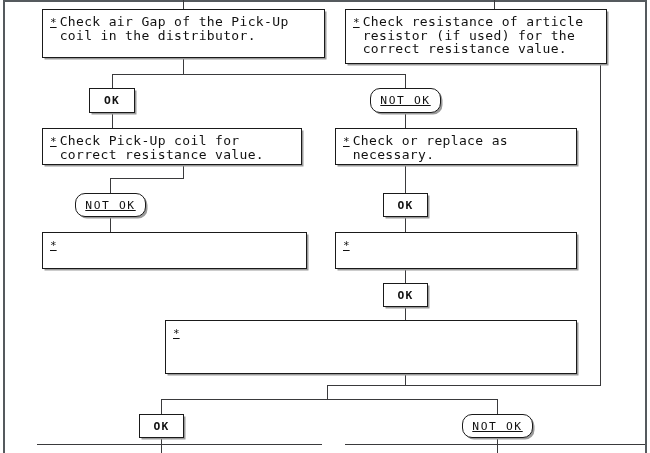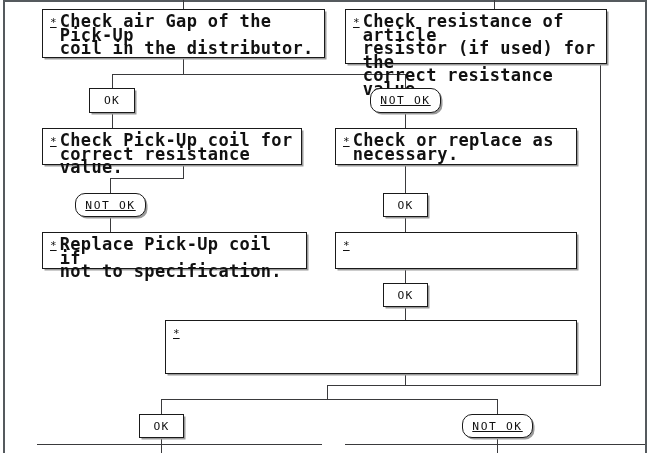--- a/index.html
+++ b/index.html
@@ -51,42 +51,41 @@
     flex: 0 0 auto;
     font-size: 11px;
     line-height: 13px;
     color: #111;
     text-decoration: underline;
     padding-top: 1px;
     margin-right: 3px;
   }
   .box .btext {
     flex: 1 1 auto;
-    font-size: 17px;
+    font-size: 13px;
     line-height: 13.6px;
     letter-spacing: 0.35px;
     color: #111;
     white-space: pre-line;
-    font-weight: bold;
   }
   .box.wide .btext { letter-spacing: 0.3px; }
 
   
   .tag {
     position: absolute;
     box-sizing: border-box;
     background: #ffffff;
     border: 1.3px solid #1a1a1a;
     box-shadow: 2px 2px 0 -0.5px #9a9a9a;
     display: flex;
     align-items: center;
     justify-content: center;
     font-size: 11.3px;
     letter-spacing: 1.1px;
-    font-weight: normal;
+    font-weight: bold;
     color: #111;
   }
   .tag.notok {
     font-weight: normal;
     letter-spacing: 1.6px;
     border-radius: 10px;
   }
   .tag.notok span { text-decoration: underline; }
 </style>
 </head>
@@ -160,22 +159,20 @@
   </div>
 
   <div class="box" style="left:335px; top:128px; width:242px; height:37px;">
     <span class="bullet">*</span>
     <span class="btext">Check or replace as
 necessary.</span>
   </div>
 
   <div class="box" style="left:42px; top:232px; width:265px; height:37px;">
     <span class="bullet">*</span>
-    <span class="btext">Replace Pick-Up coil if
-not to specification.</span>
   </div>
 
   <div class="box" style="left:335px; top:232px; width:242px; height:37px;">
     <span class="bullet">*</span>
   </div>
 
   <div class="box wide" style="left:165px; top:320px; width:412px; height:54px;">
     <span class="bullet">*</span>
   </div>
 

